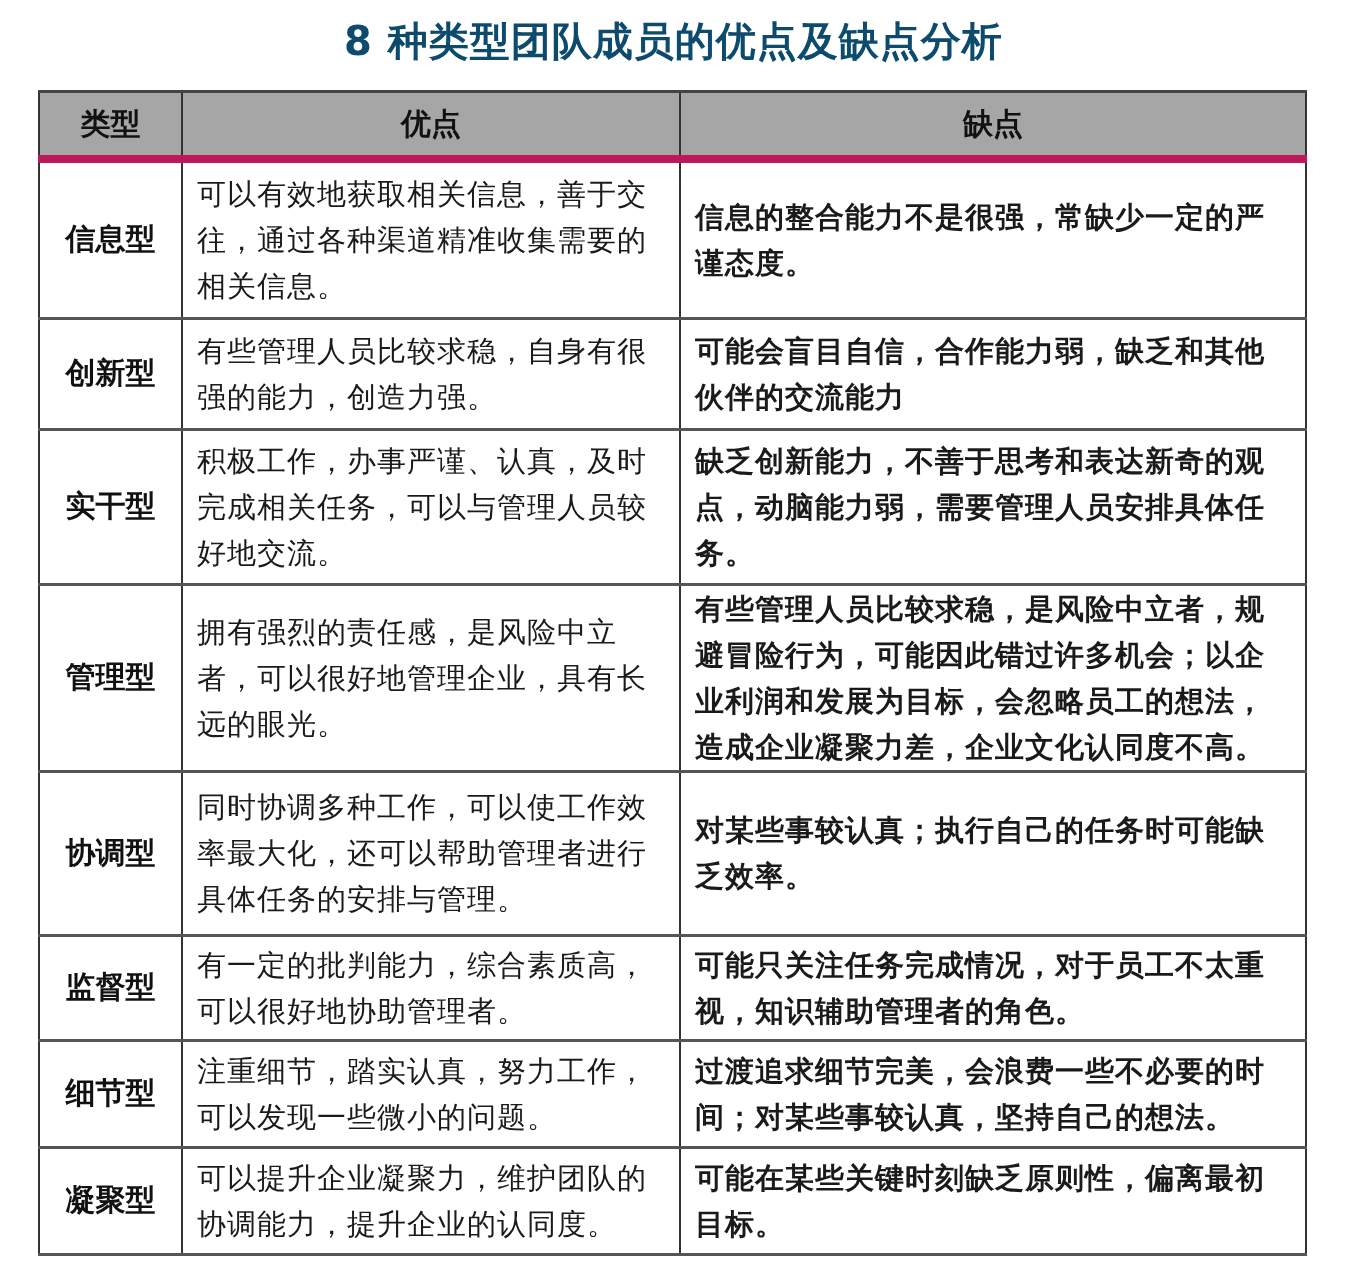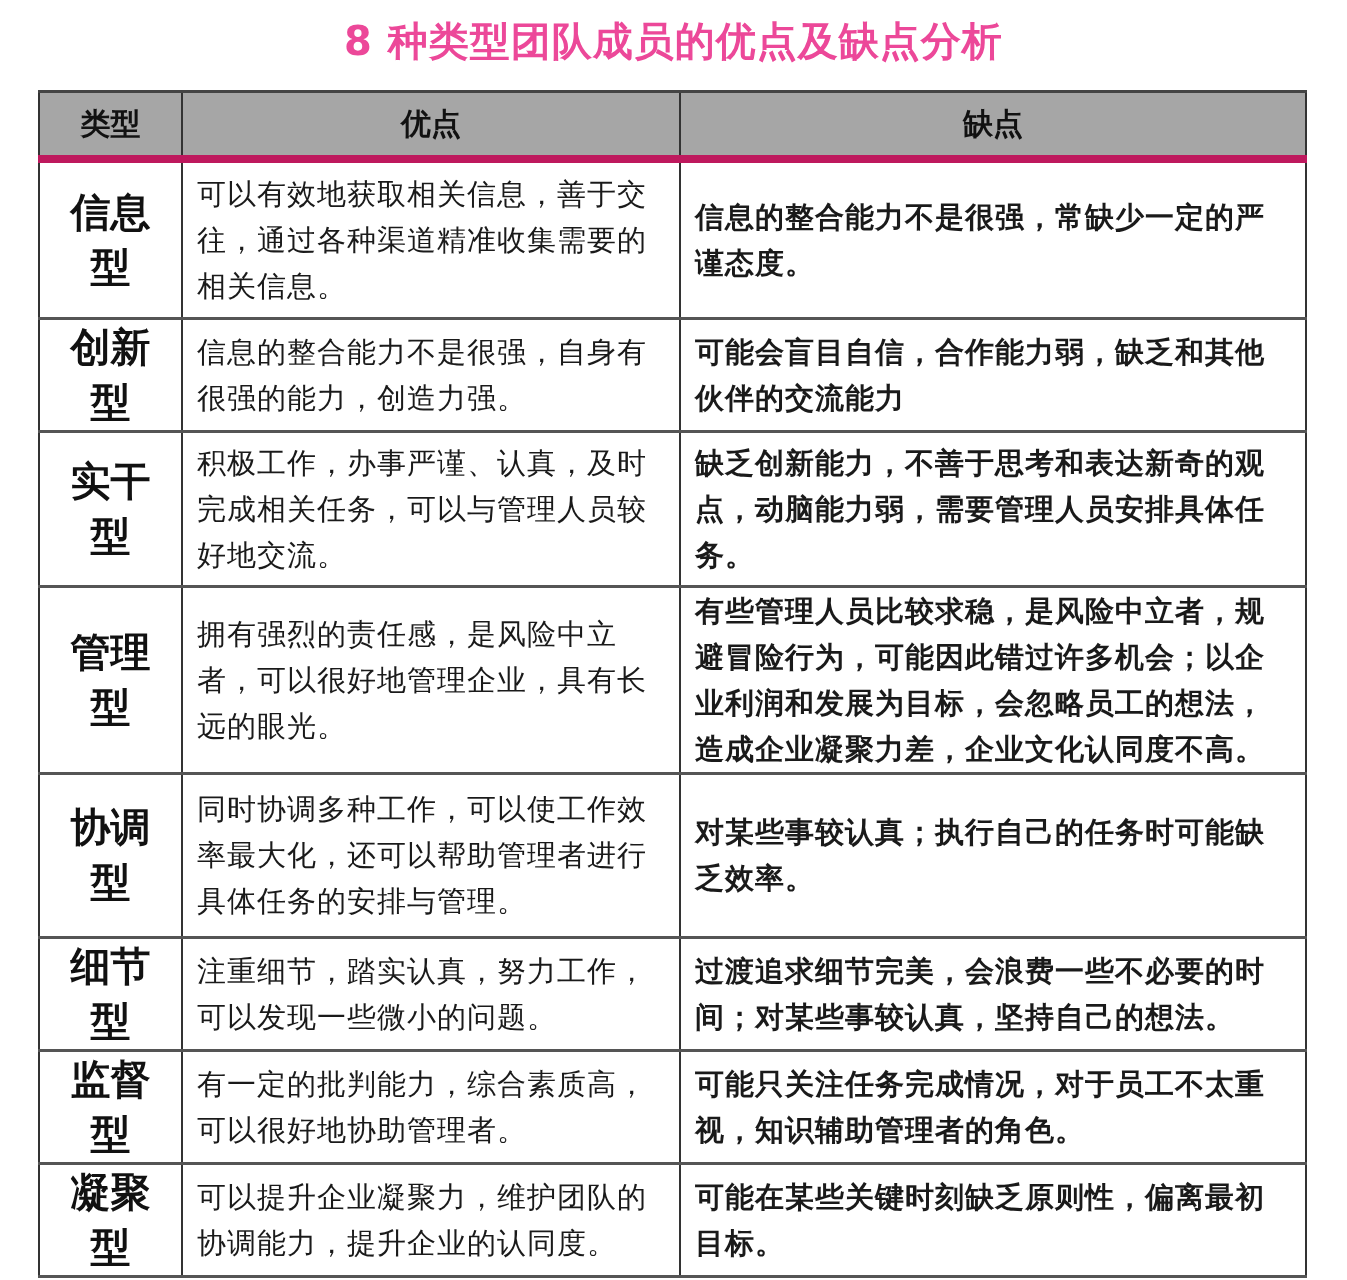--- a/index.html
+++ b/index.html
@@ -2,36 +2,36 @@
 <html><head>
   <meta charset="utf-8">
   <style>
     html, body { margin: 0; padding: 0; background: #ffffff; }
     body {
       width: 1347px; height: 1280px; position: relative; overflow: hidden;
       font-family: "DejaVu Sans", "Liberation Sans", sans-serif; color: #111;
     }
     .title {
       position: absolute; left: 0; top: 14px; width: 1347px; text-align: center;
-      font-size: 40px; font-weight: bold; letter-spacing: 1px; color: #ec4899;
+      font-size: 40px; font-weight: bold; letter-spacing: 1px; color: #0c4a6e;
     }
     table.grid {
       position: absolute; left: 38px; top: 90px; width: 1267px;
       border-collapse: collapse; table-layout: fixed;
     }
     table.grid th, table.grid td {
       border: 2px solid #333; border-top-color: #555; border-bottom: 3px solid #555;
       padding: 0 14px; vertical-align: middle;
     }
     table.grid th {
       background: #a6a6a6; height: 62px; font-size: 30px; font-weight: bold;
       text-align: center; border-top: 3px solid #444; border-bottom: 8px solid #be185d;
     }
     td.type {
-      text-align: center; font-weight: bold; font-size: 40px; padding: 0;
+      text-align: center; font-weight: bold; font-size: 30px; padding: 0;
     }
     td.cell {
       font-size: 29px; line-height: 46px; color: #1a1a1a; letter-spacing: 1px;
     }
     td.pro { padding-left: 14px; padding-right: 12px; }
     td.con { padding-left: 12px; padding-right: 16px; font-weight: bold; }
     .col-type { width: 143px; }
     .col-pro { width: 498px; }
     .col-con { width: 626px; }
   </style>
@@ -54,47 +54,47 @@
     </tr>
   </thead>
   <tbody id="tbody">
       <tr style="height: 159px;">
         <td class="type">信息型</td>
         <td class="cell pro">可以有效地获取相关信息，善于交往，通过各种渠道精准收集需要的相关信息。</td>
         <td class="cell con">信息的整合能力不是很强，常缺少一定的严谨态度。</td>
       </tr>
       <tr style="height: 111px; margin-top: 18px;">
         <td class="type">创新型</td>
-        <td class="cell pro">信息的整合能力不是很强，自身有很强的能力，创造力强。</td>
+        <td class="cell pro">有些管理人员比较求稳，自身有很强的能力，创造力强。</td>
         <td class="cell con">可能会盲目自信，合作能力弱，缺乏和其他伙伴的交流能力</td>
       </tr>
       <tr style="height: 155px;">
         <td class="type">实干型</td>
         <td class="cell pro">积极工作，办事严谨、认真，及时完成相关任务，可以与管理人员较好地交流。</td>
         <td class="cell con">缺乏创新能力，不善于思考和表达新奇的观点，动脑能力弱，需要管理人员安排具体任务。</td>
       </tr>
       <tr style="height: 187px;">
         <td class="type">管理型</td>
         <td class="cell pro">拥有强烈的责任感，是风险中立者，可以很好地管理企业，具有长远的眼光。</td>
         <td class="cell con">有些管理人员比较求稳，是风险中立者，规避冒险行为，可能因此错过许多机会；以企业利润和发展为目标，会忽略员工的想法，造成企业凝聚力差，企业文化认同度不高。</td>
       </tr>
       <tr style="height: 164px;">
         <td class="type">协调型</td>
         <td class="cell pro">同时协调多种工作，可以使工作效率最大化，还可以帮助管理者进行具体任务的安排与管理。</td>
         <td class="cell con">对某些事较认真；执行自己的任务时可能缺乏效率。</td>
       </tr>
+      <tr style="height: 105px;">
+        <td class="type">监督型</td>
+        <td class="cell pro">有一定的批判能力，综合素质高，可以很好地协助管理者。</td>
+        <td class="cell con">可能只关注任务完成情况，对于员工不太重视，知识辅助管理者的角色。</td>
+      </tr>
       <tr style="height: 107px;">
         <td class="type">细节型</td>
         <td class="cell pro">注重细节，踏实认真，努力工作，可以发现一些微小的问题。</td>
         <td class="cell con">过渡追求细节完美，会浪费一些不必要的时间；对某些事较认真，坚持自己的想法。</td>
-      </tr>
-      <tr style="height: 105px;">
-        <td class="type">监督型</td>
-        <td class="cell pro">有一定的批判能力，综合素质高，可以很好地协助管理者。</td>
-        <td class="cell con">可能只关注任务完成情况，对于员工不太重视，知识辅助管理者的角色。</td>
       </tr>
       <tr style="height: 107px;">
         <td class="type">凝聚型</td>
         <td class="cell pro">可以提升企业凝聚力，维护团队的协调能力，提升企业的认同度。</td>
         <td class="cell con">可能在某些关键时刻缺乏原则性，偏离最初目标。</td>
       </tr>
     </tbody>
 </table>
 
 </body></html>

